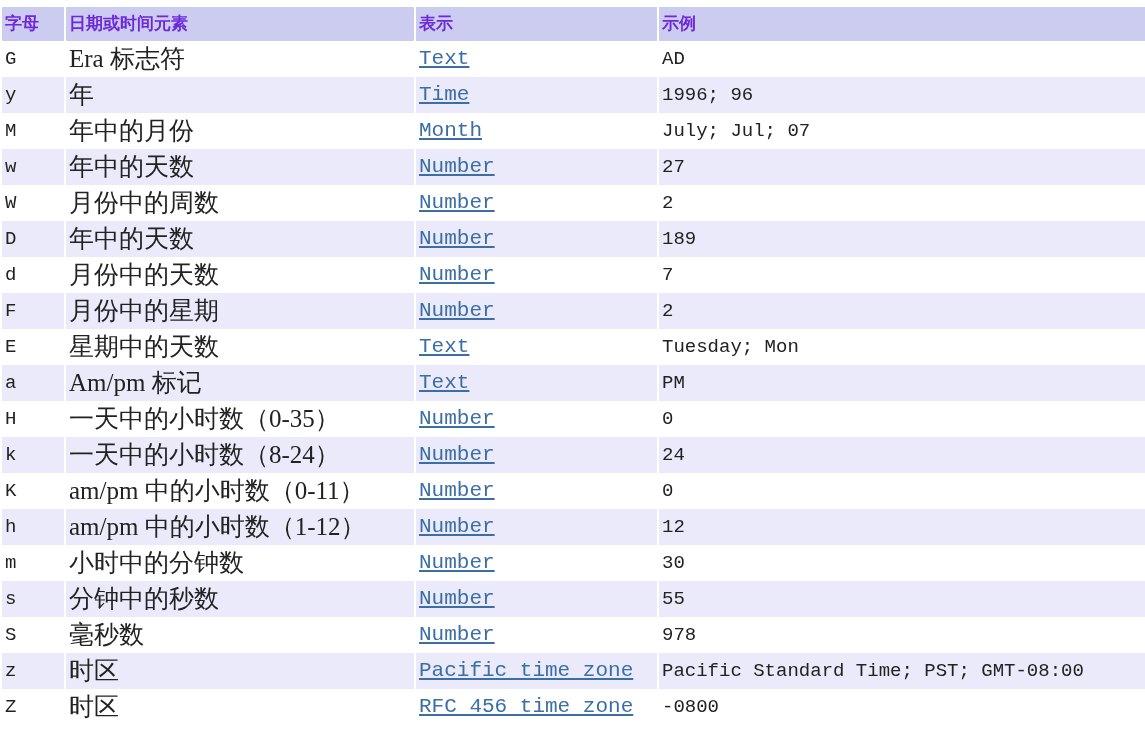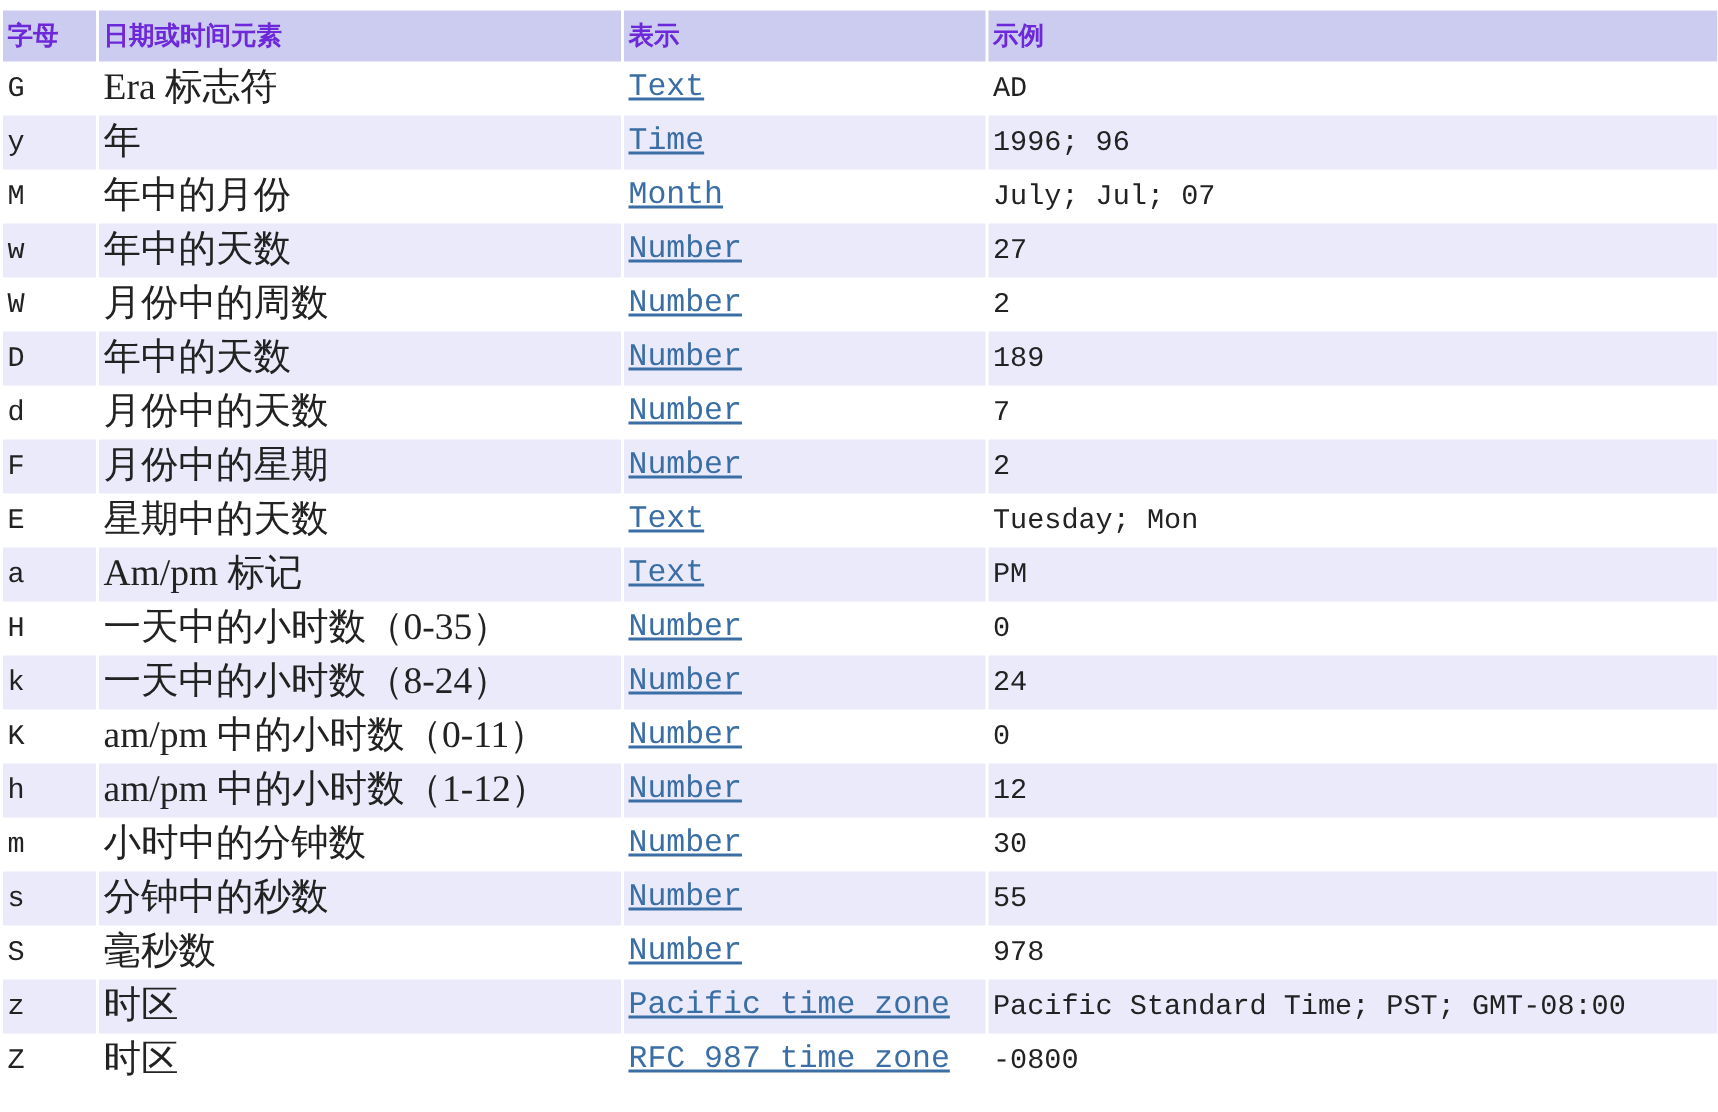--- a/index.html
+++ b/index.html
@@ -189,17 +189,17 @@
       </tr>
       <tr class="alt">
         <td class="col-letter">z</td>
         <td class="col-element">时区</td>
         <td class="col-present"><a class="ref-link" href="#">Pacific time zone</a></td>
         <td class="col-example">Pacific Standard Time; PST; GMT-08:00</td>
       </tr>
       <tr>
         <td class="col-letter">Z</td>
         <td class="col-element">时区</td>
-        <td class="col-present"><a class="ref-link" href="#">RFC 987 time zone</a></td>
+        <td class="col-present"><a class="ref-link" href="#">RFC 456 time zone</a></td>
         <td class="col-example">-0800</td>
       </tr>
     </tbody>
 </table>
 
 </body></html>

